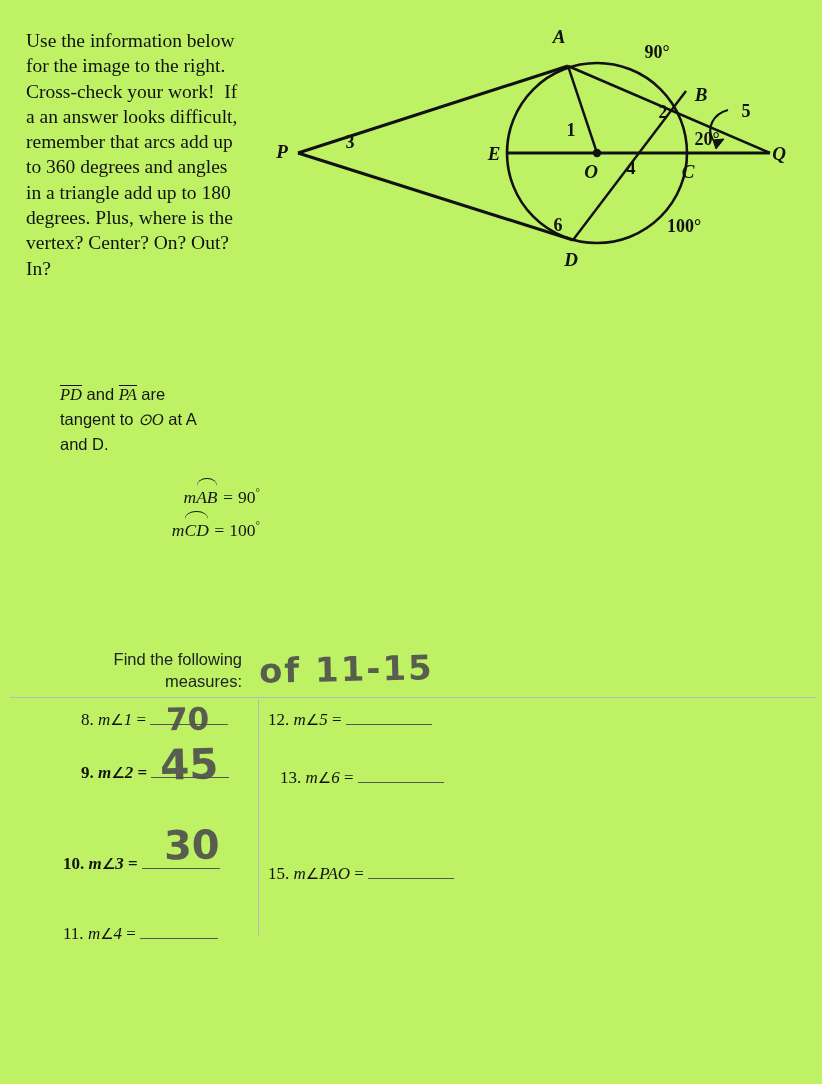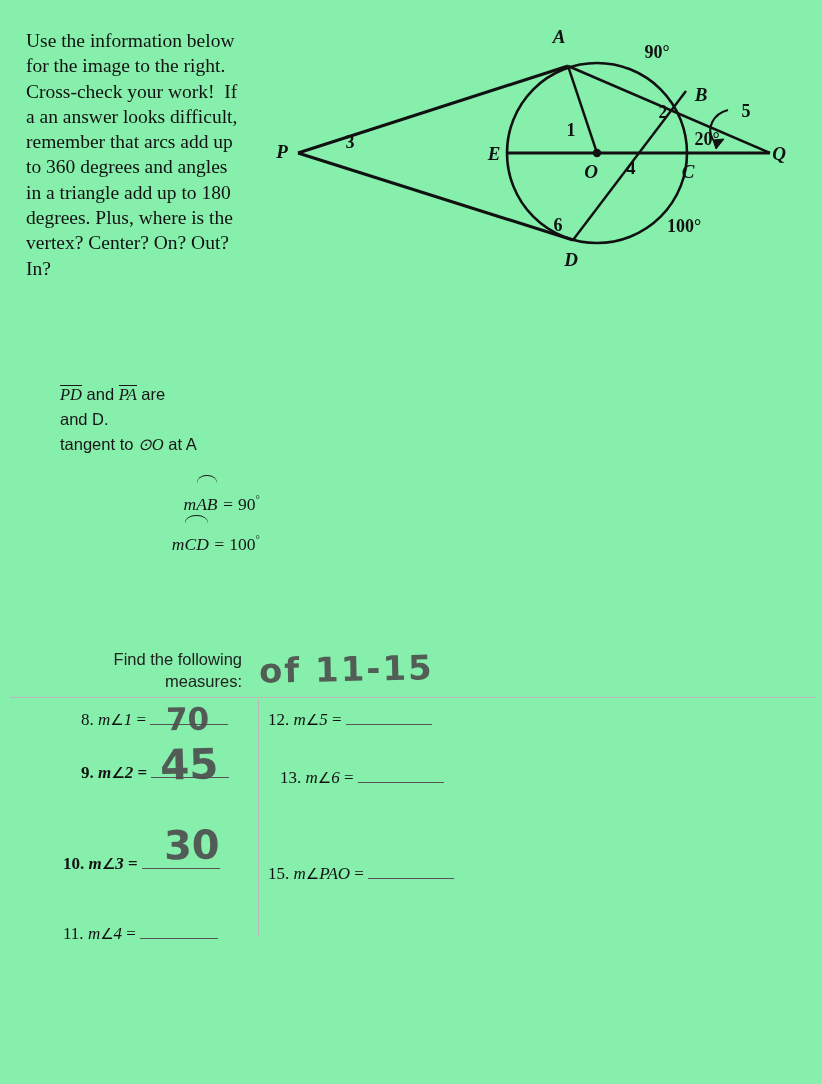--- a/index.html
+++ b/index.html
@@ -4,21 +4,21 @@
 <style>
   html, body {
     margin: 0;
     padding: 0;
     background: #ffffff;
   }
   #page {
     position: relative;
     width: 822px;
     height: 1084px;
-    background: #86efac;
+    background: #bef264;
     overflow: hidden;
     font-family: "Liberation Serif", serif;
     color: #1a1a1a;
   }
 
   
   #intro-text {
     position: absolute;
     left: 26px;
     top: 28px;
@@ -75,21 +75,21 @@
     font-size: 17.5px;
     line-height: 28px;
     color: #161616;
   }
   .arc-row { display: block; white-space: nowrap; }
   .arc-m { font-style: italic; }
   .arcspan {
     display: inline-block;
     position: relative;
     font-style: italic;
-    padding-top: 12px;
+    padding-top: 2px;
   }
   .arcspan::before {
     content: "";
     position: absolute;
     left: 1px;
     right: 1px;
     top: -3px;
     height: 7px;
     border-top: 1.4px solid #161616;
     border-radius: 50% / 100% 100% 0 0;
@@ -259,24 +259,24 @@
       <text class="dg-deg" x="399" y="40" text-anchor="middle">90°</text>
       <text class="dg-deg" x="449" y="127" text-anchor="middle">20°</text>
       <text class="dg-deg" x="426" y="214" text-anchor="middle">100°</text>
     </svg>
   </div>
 
   <div id="given-block">
     <span class="givens-line">
       <span class="ital-serif ovl">PD</span><span> and </span><span class="ital-serif ovl">PA</span><span> are</span>
     </span>
-    <span class="givens-line">and D.</span>
     <span class="givens-line">
       <span>tangent to </span><span class="ital-serif">⊙O</span><span> at A</span>
     </span>
+    <span class="givens-line">and D.</span>
   </div>
 
   <div id="arc-list">
     <span class="arc-row">
       <span class="arc-m">m</span><span class="arcspan">AB</span><span class="arc-m"> = </span><span>90</span><span class="deg">°</span>
     </span>
     <span class="arc-row">
       <span class="arc-m">m</span><span class="arcspan">CD</span><span class="arc-m"> = </span><span>100</span><span class="deg">°</span>
     </span>
   </div>

